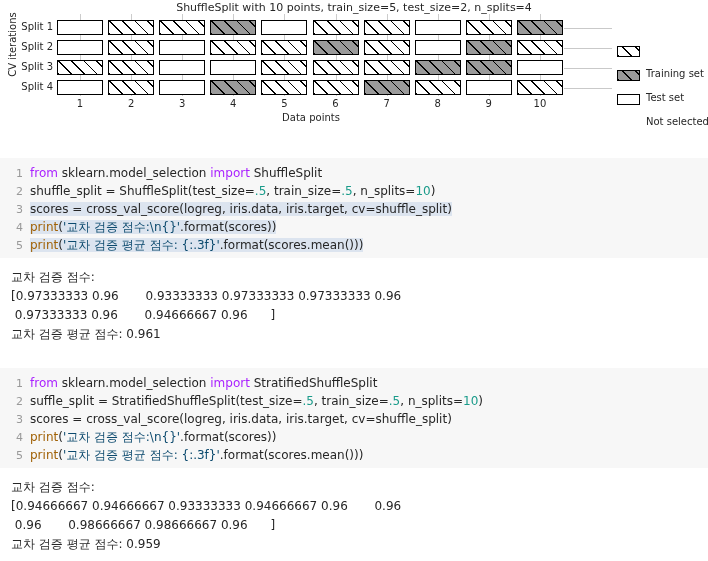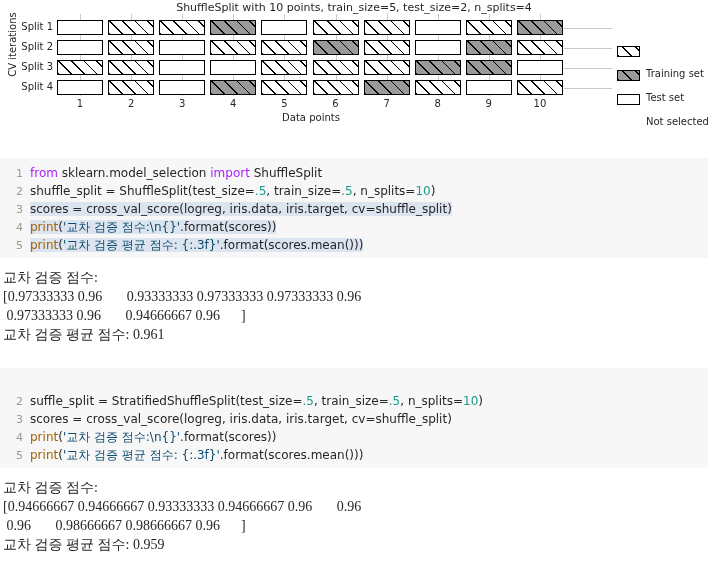--- a/index.html
+++ b/index.html
@@ -161,25 +161,24 @@
 
   
   .out-block {
     position: absolute;
     left: 0;
     width: 708px;
   }
   .out-line {
     height: 19px;
     line-height: 19px;
-    font-size: 14px;
+    font-size: 12px;
     color: #262626;
     white-space: pre;
-    padding-left: 3px;
-    font-family: Liberation Serif, serif;
+    padding-left: 11px;
   }
 </style>
 </head>
 <body>
 
 <div id="chart-region">
   <div id="chart-title">ShuffleSplit with 10 points, train_size=5, test_size=2, n_splits=4</div>
   <div id="y-axis-label">CV iterations</div>
   <div id="x-axis-label">Data points</div>
   <div id="grid-lines">
@@ -276,20 +275,21 @@
   </div>
 
 <div class="out-block" id="out-block-0" style="top:268px;">
     <div class="out-line">교차 검증 점수:</div>
     <div class="out-line">[0.97333333 0.96       0.93333333 0.97333333 0.97333333 0.96</div>
     <div class="out-line"> 0.97333333 0.96       0.94666667 0.96      ]</div>
     <div class="out-line">교차 검증 평균 점수: 0.961</div>
   </div>
 
 <div class="code-block" id="code-block-1" style="top: 368px; height: 100px; position: absolute;">
+    <div class="code-line" style="top: 6px; position: absolute;"><span class="ln">1</span><span><span class="tok-kw">from </span><span class="tok-name">sklearn.model_selection </span><span class="tok-kw">import </span><span class="tok-name">StratifiedShuffleSplit</span></span></div>
     <div class="code-line" style="top: 24px; position: absolute;"><span class="ln">2</span><span><span class="tok-name">suffle_split = StratifiedShuffleSplit(test_size=</span><span class="tok-num">.5</span><span class="tok-name">, train_size=</span><span class="tok-num">.5</span><span class="tok-name">, n_splits=</span><span class="tok-num">10</span><span class="tok-name">)</span></span></div>
     <div class="code-line" style="top: 42px; position: absolute;"><span class="ln">3</span><span><span class="tok-name">scores = cross_val_score(logreg, iris.data, iris.target, cv=shuffle_split)</span></span></div>
     <div class="code-line" style="top: 60px; position: absolute;"><span class="ln">4</span><span><span class="tok-fn">print</span><span class="tok-name">(</span><span class="tok-str">'교차 검증 점수:\n{}'</span><span class="tok-name">.format(scores))</span></span></div>
     <div class="code-line" style="top: 78px; position: absolute;"><span class="ln">5</span><span><span class="tok-fn">print</span><span class="tok-name">(</span><span class="tok-str">'교차 검증 평균 점수: {:.3f}'</span><span class="tok-name">.format(scores.mean()))</span></span></div>
   </div>
 
 <div class="out-block" id="out-block-1" style="top:478px;">
     <div class="out-line">교차 검증 점수:</div>
     <div class="out-line">[0.94666667 0.94666667 0.93333333 0.94666667 0.96       0.96</div>
     <div class="out-line"> 0.96       0.98666667 0.98666667 0.96      ]</div>

